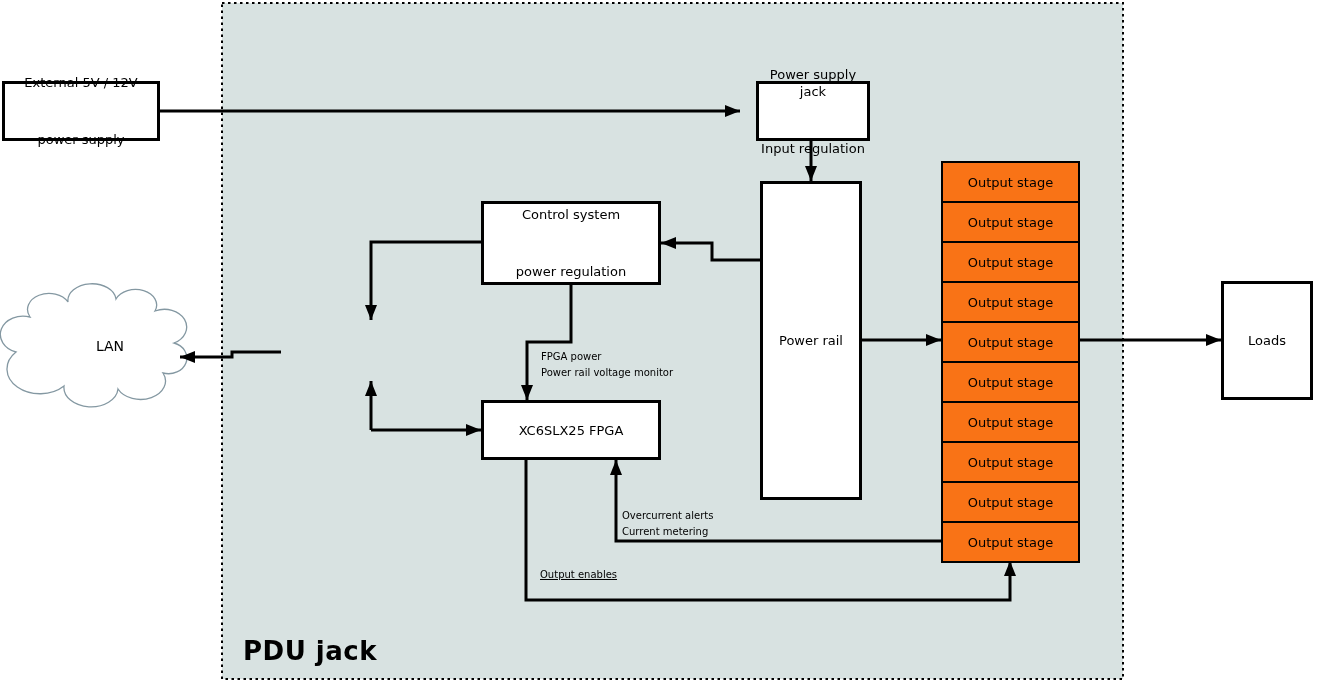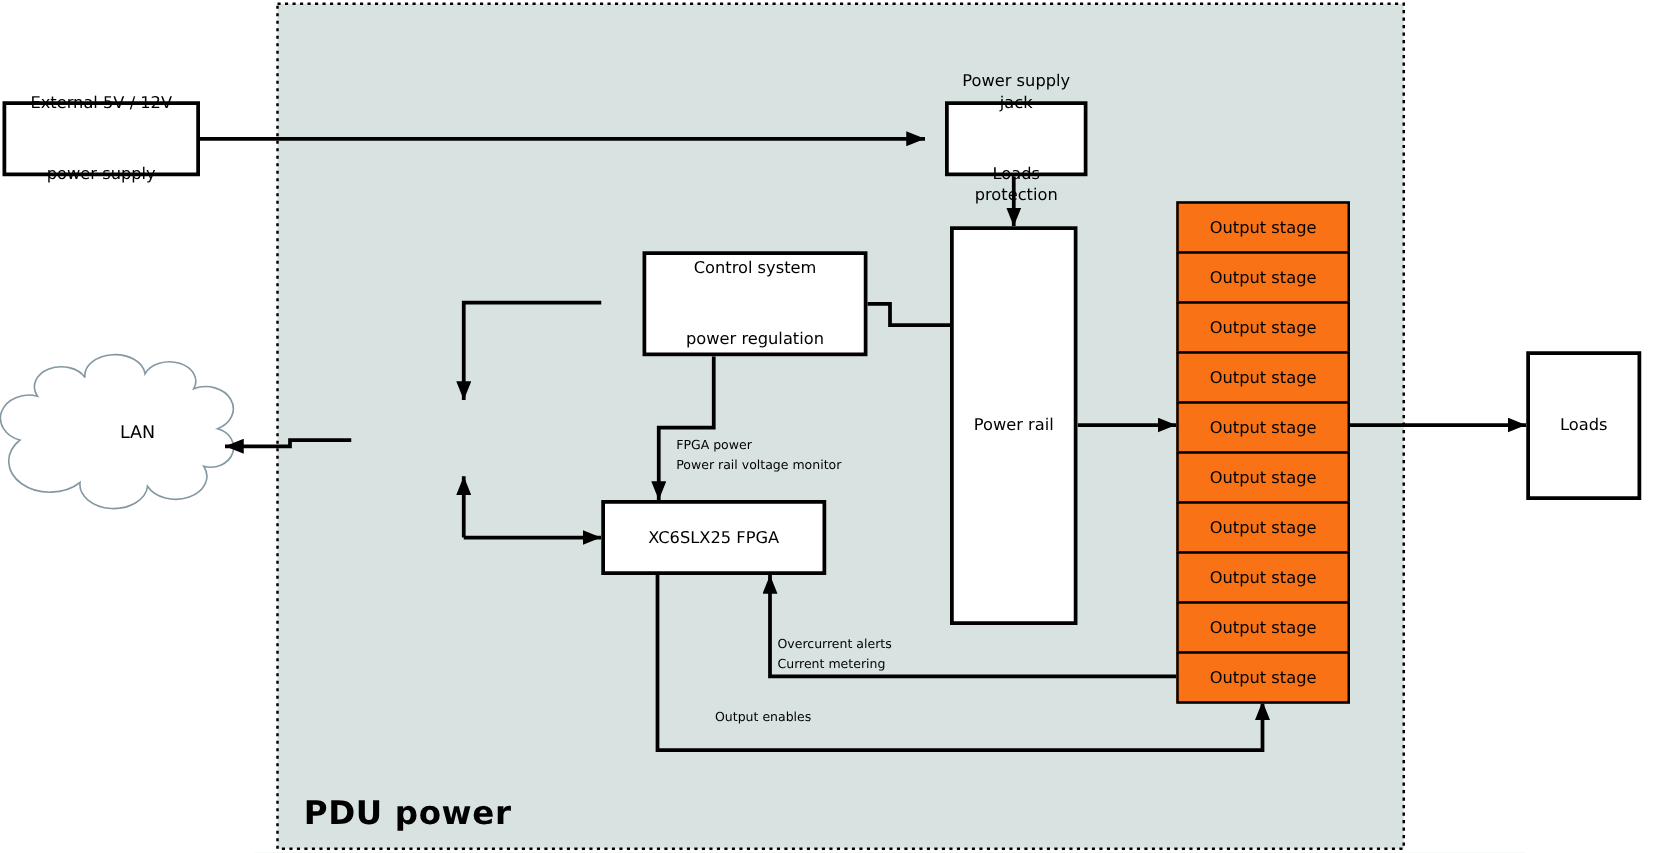--- a/index.html
+++ b/index.html
@@ -86,24 +86,24 @@
 
   <div class="lan-label">LAN</div>
 
   <div class="box" style="left:2px;top:81px;width:158px;height:60px;">
     <span>External 5V / 12V</span>
     <span>power supply</span>
   </div>
 
   <div class="box" style="left:756px;top:81px;width:114px;height:60px;">
     <span>Power supply jack</span>
-    <span>Loads protection</span>
+    <span>Input regulation</span>
   </div>
 
-  <div class="box" style="left:481px;top:201px;width:180px;height:84px;margin-left:33px;">
+  <div class="box" style="left:481px;top:201px;width:180px;height:84px;">
     <span>Control system</span>
     <span>power regulation</span>
   </div>
 
 
   <div class="box" style="left:481px;top:400px;width:180px;height:60px;">
     <span>XC6SLX25 FPGA</span>
   </div>
 
   <div class="box" style="left:760px;top:181px;width:102px;height:319px;">
@@ -130,17 +130,17 @@
   <div class="ann" style="left:541px;top:349px;">
     <div>FPGA power</div>
     <div>Power rail voltage monitor</div>
   </div>
 
   <div class="ann" style="left:622px;top:508px;">
     <div>Overcurrent alerts</div>
     <div>Current metering</div>
   </div>
 
-  <div class="ann" style="left:572px;top:567px;">Output enables</div>
+  <div class="ann" style="left:540px;top:567px;text-decoration:underline;">Output enables</div>
 
-  <div class="pdu-title">PDU power</div>
+  <div class="pdu-title">PDU jack</div>
 
 </div>
 
 </body></html>

